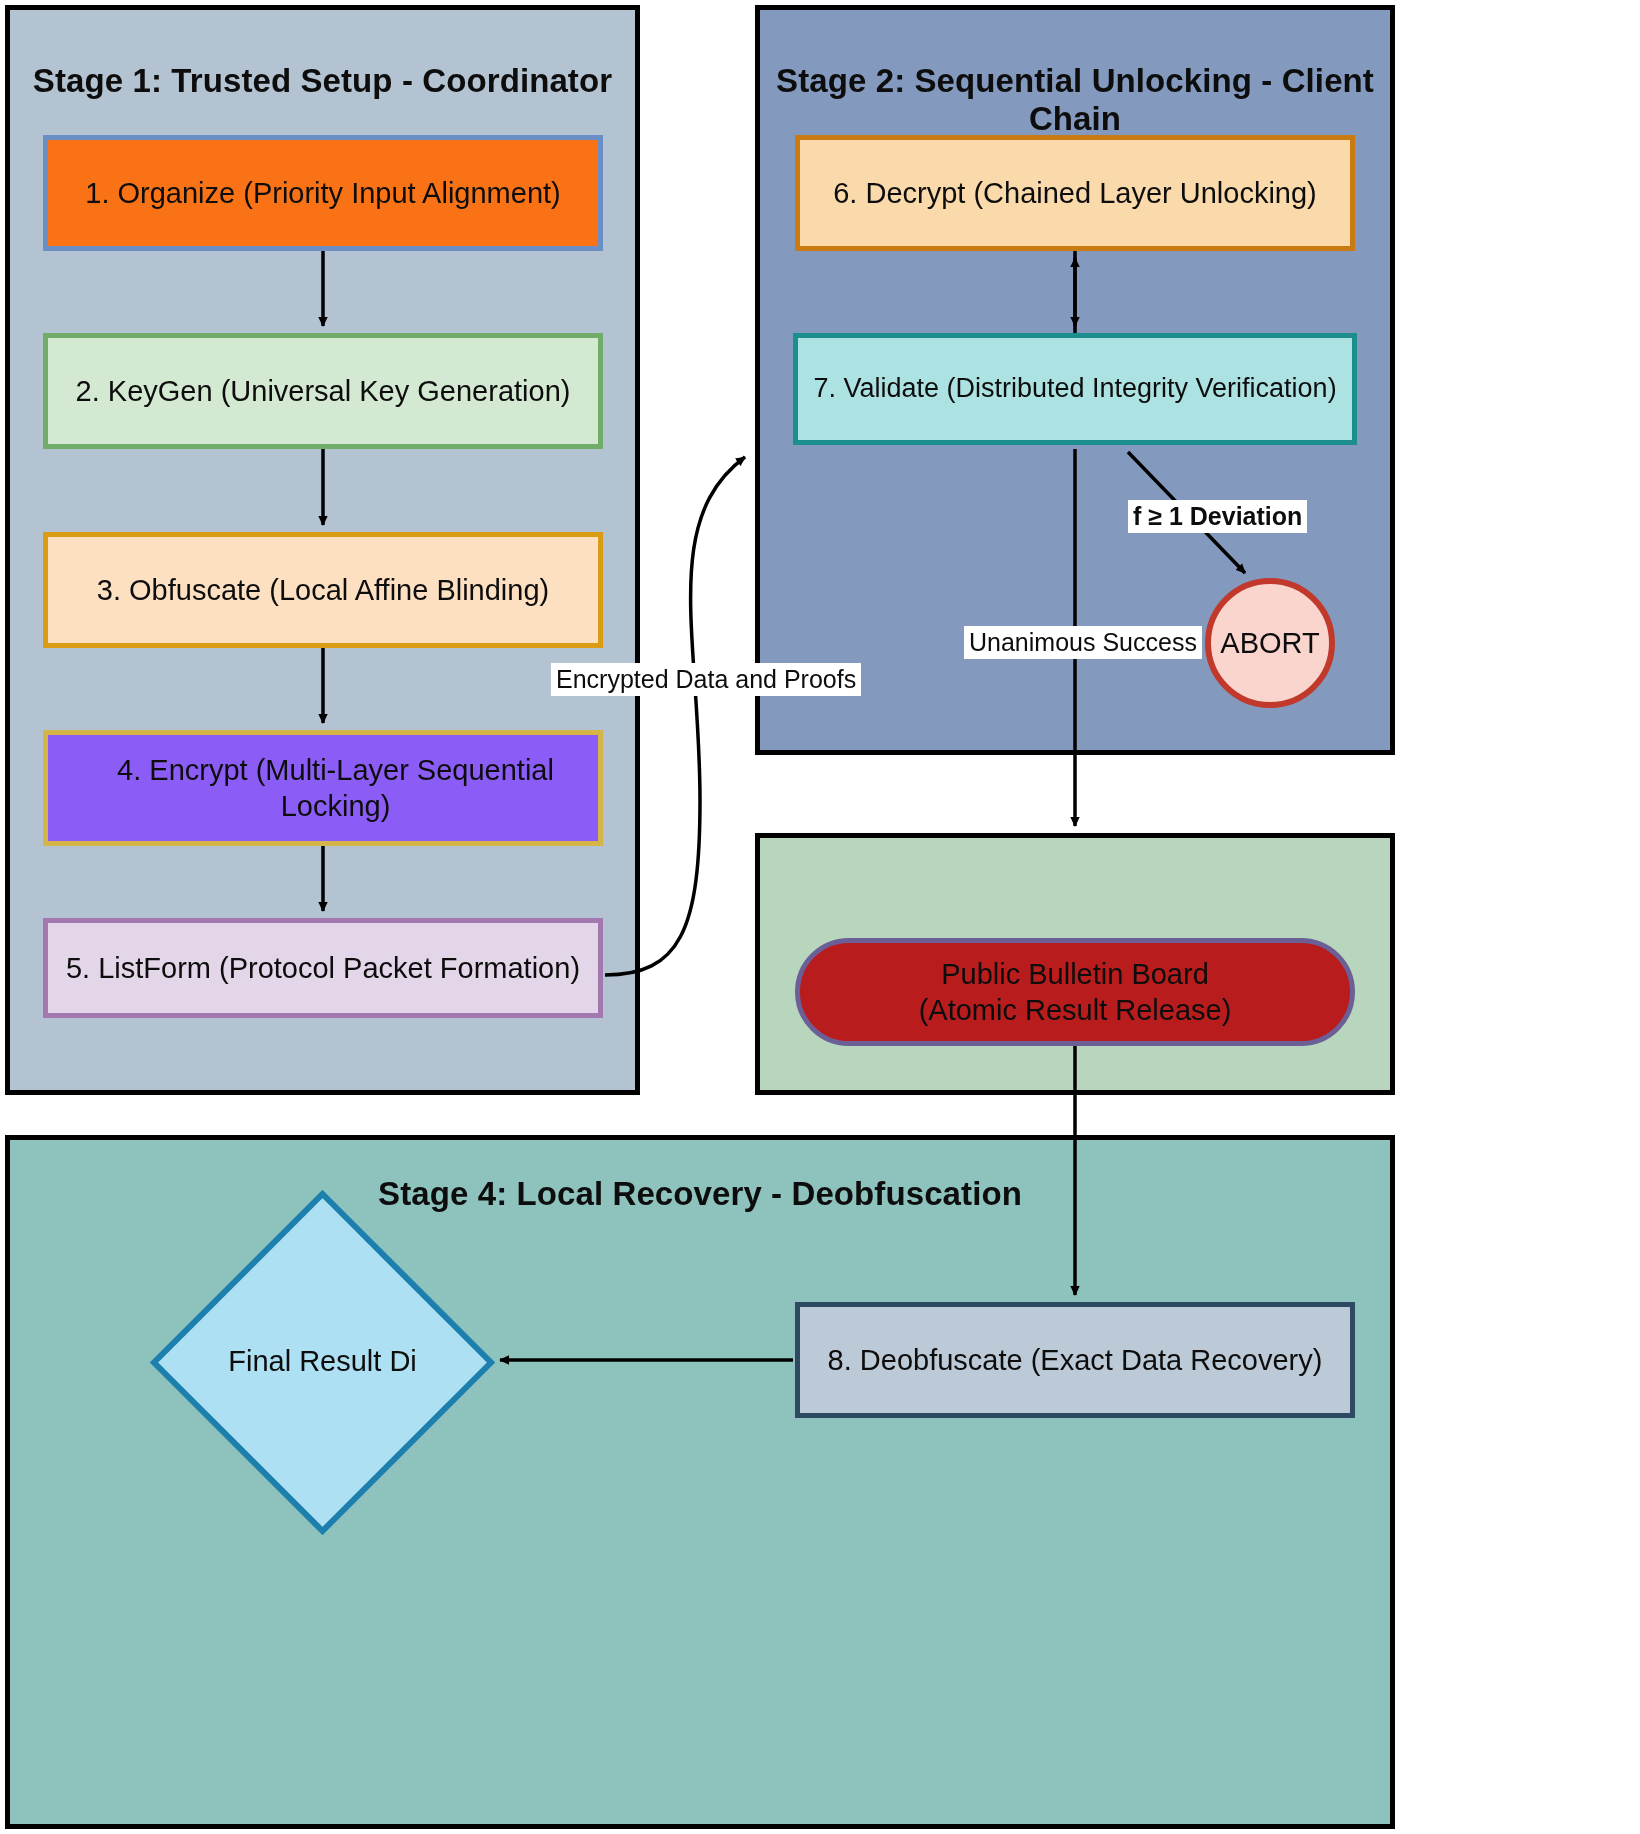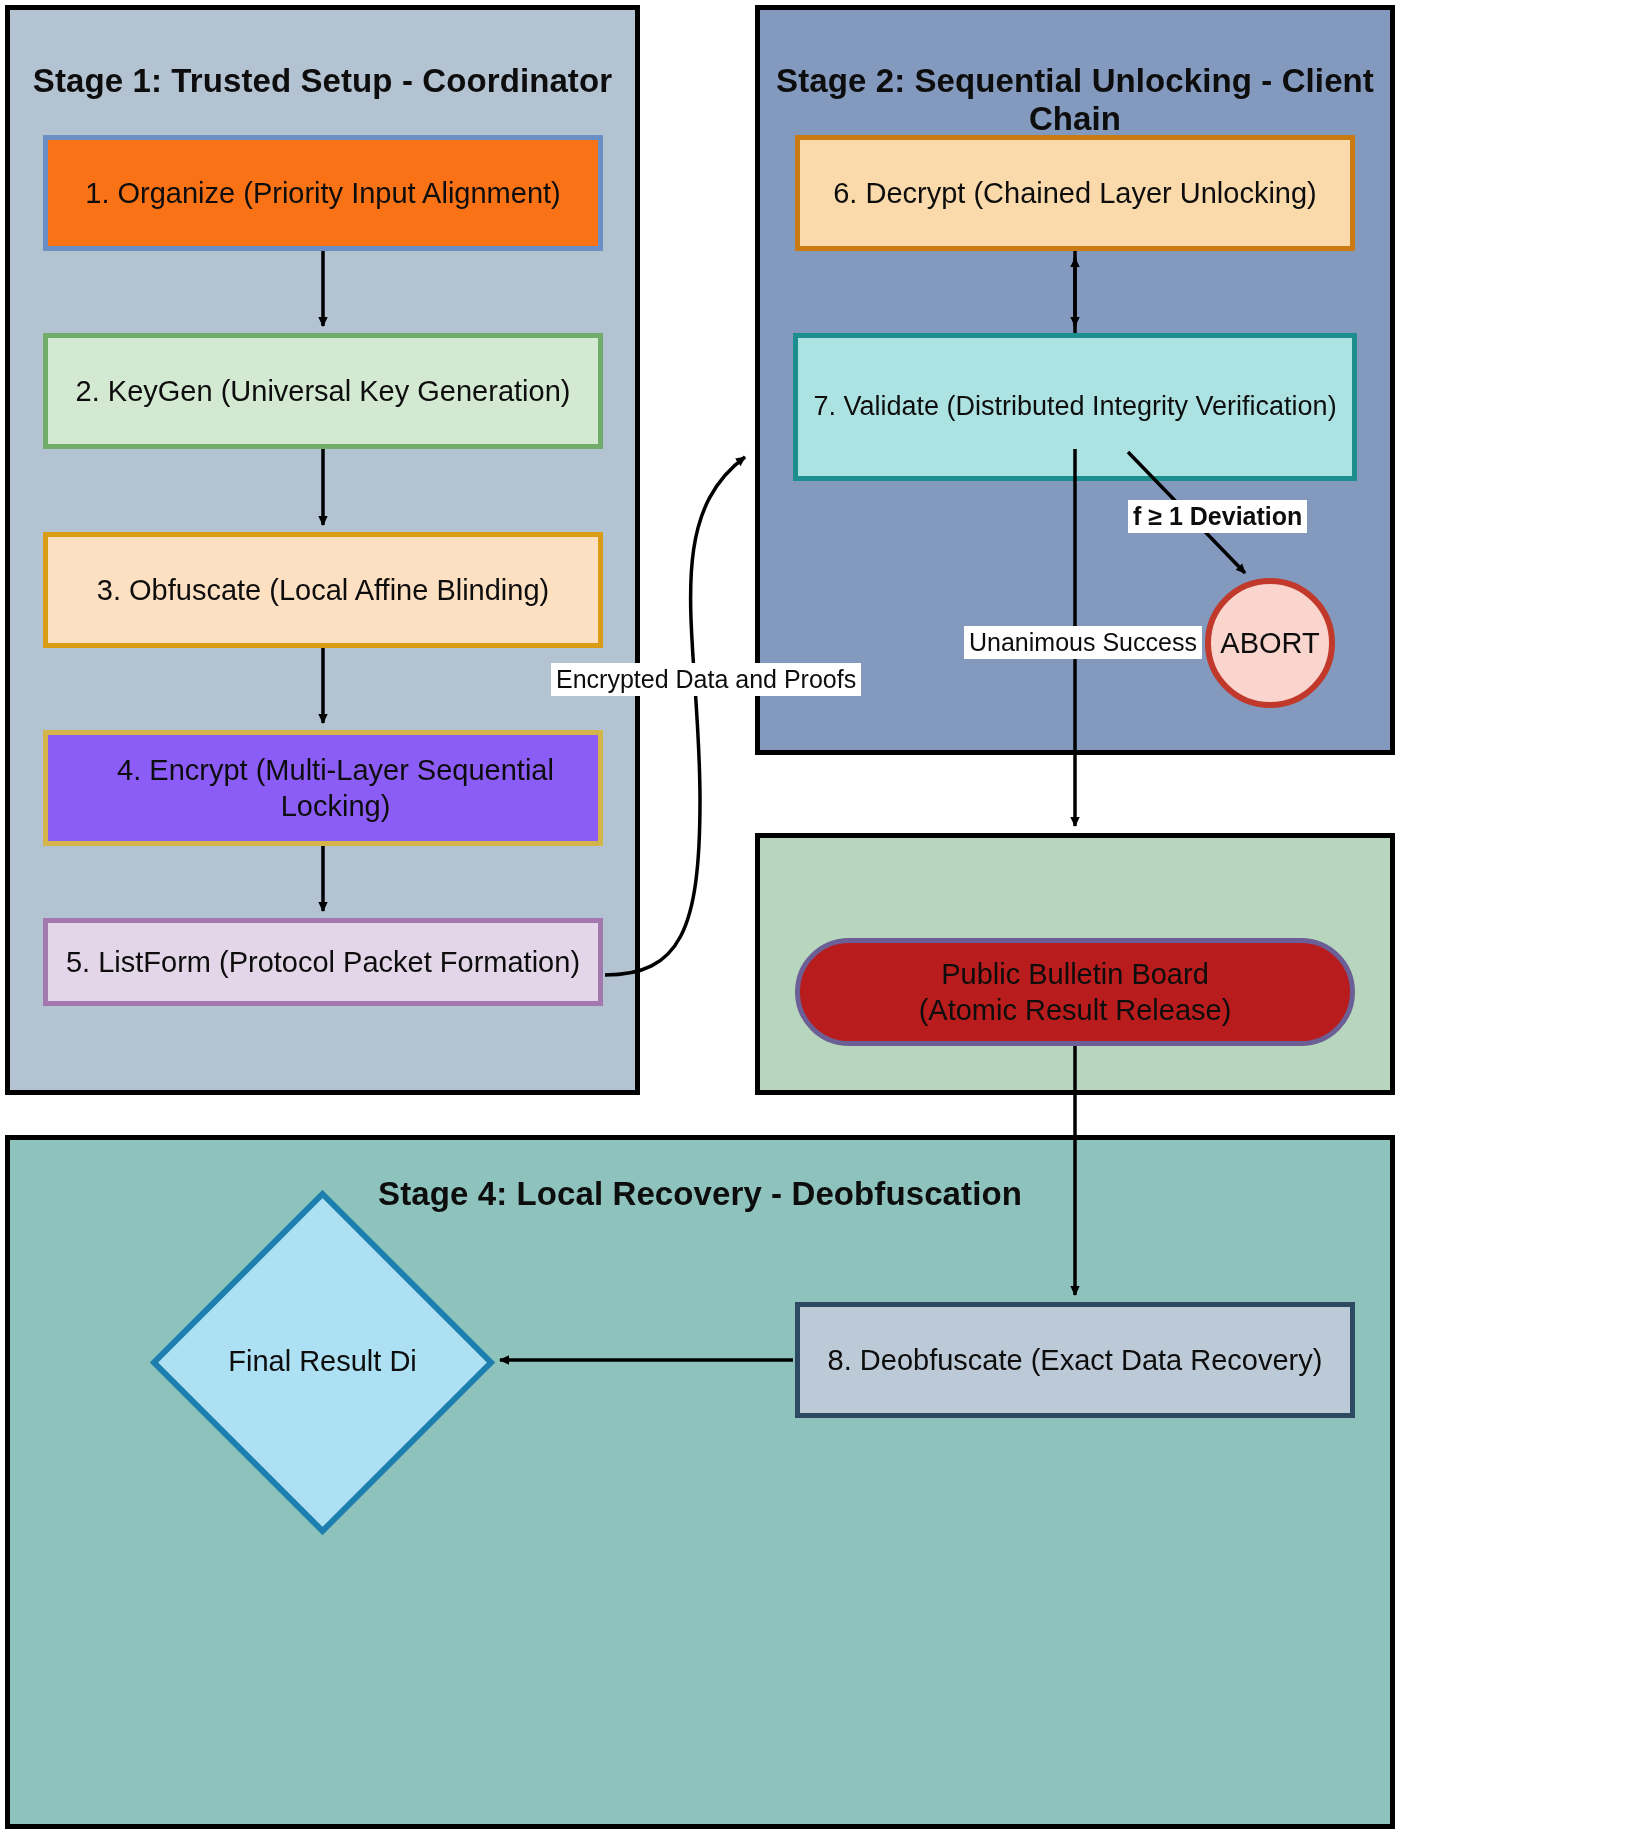--- a/index.html
+++ b/index.html
@@ -94,33 +94,33 @@
   </div>
 
   <div class="node rect" style="left:43px; top:532px; width:560px; height:116px; background:#fde0c2; border-color:#d99c14;">
     <span>3. Obfuscate (Local Affine Blinding)</span>
   </div>
 
   <div class="node rect" style="left:43px; top:730px; width:560px; height:116px; background:#8b5cf6; border-color:#d5b54a;padding-left:25px;">
     <span>4. Encrypt (Multi-Layer Sequential Locking)</span>
   </div>
 
-  <div class="node rect" style="left:43px; top:918px; width:560px; height:88px; background:#e4d6e9; border-color:#a278ae;">
+  <div class="node rect" style="left:43px; top:918px; width:560px; height:100px; background:#e4d6e9; border-color:#a278ae;">
     <span>5. ListForm (Protocol Packet Formation)</span>
   </div>
 
   <div class="stage" style="left:755px; top:5px; width:640px; height:750px; background:#8399bd;">
   </div>
   <div class="stage-title" style="left:755px; width:640px; top:62px;">Stage 2: Sequential Unlocking - Client Chain</div>
 
   <div class="node rect" style="left:795px; top:135px; width:560px; height:116px; background:#fad9ab; border-color:#c97a12;">
     <span>6. Decrypt (Chained Layer Unlocking)</span>
   </div>
 
-  <div class="node rect" style="left:793px; top:333px; width:564px; height:148px; background:#ade2e2; border-color:#1d8e8e; font-size:27px;">
+  <div class="node rect" style="left:793px; top:333px; width:564px; height:112px; background:#ade2e2; border-color:#1d8e8e; font-size:27px;">
     <span>7. Validate (Distributed Integrity Verification)</span>
   </div>
 
   <div class="node circle" style="left:1205px; top:578px; width:130px; height:130px; background:#f9d5ce; border-color:#c0392b;">
     <span>ABORT</span>
   </div>
 
   <div class="stage" style="left:755px; top:833px; width:640px; height:262px; background:#b8d6bd;">
   </div>
 

